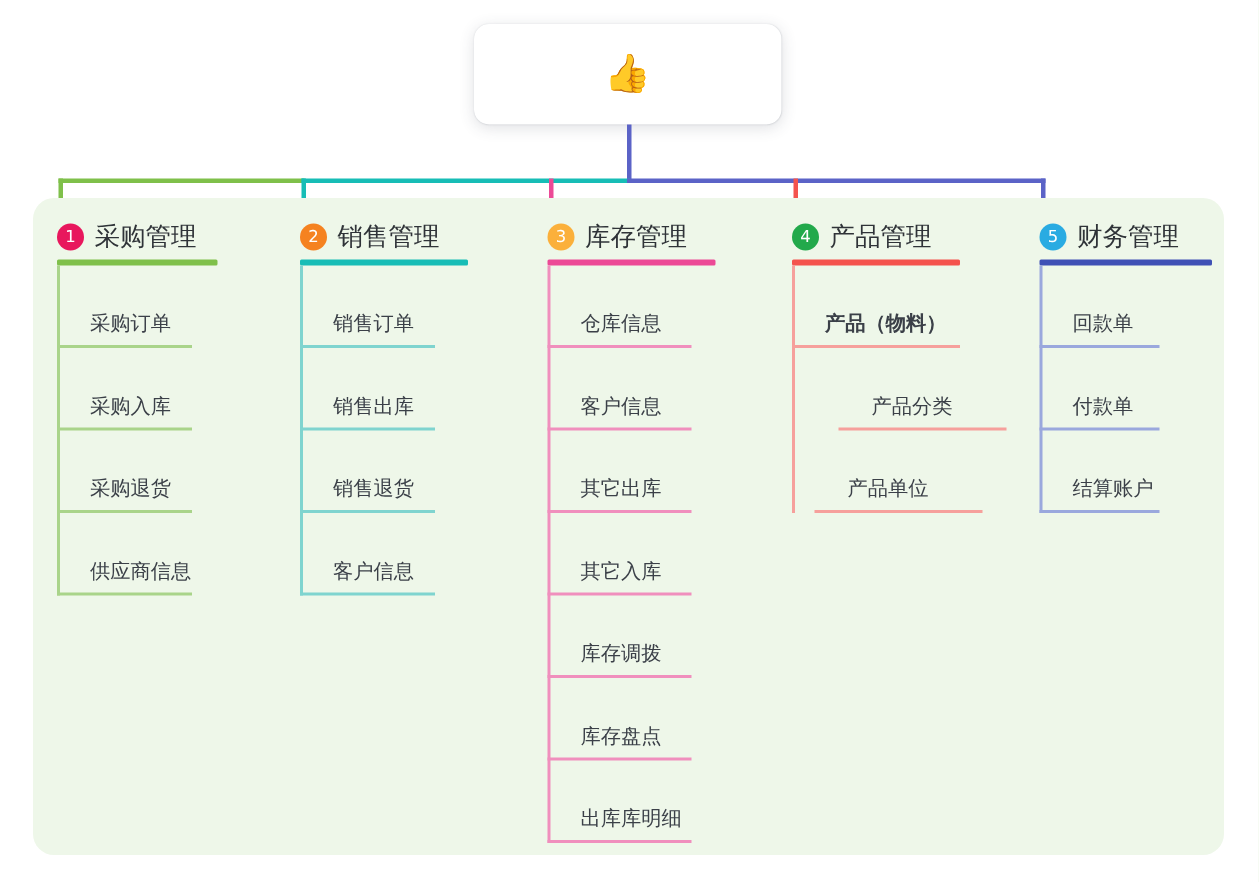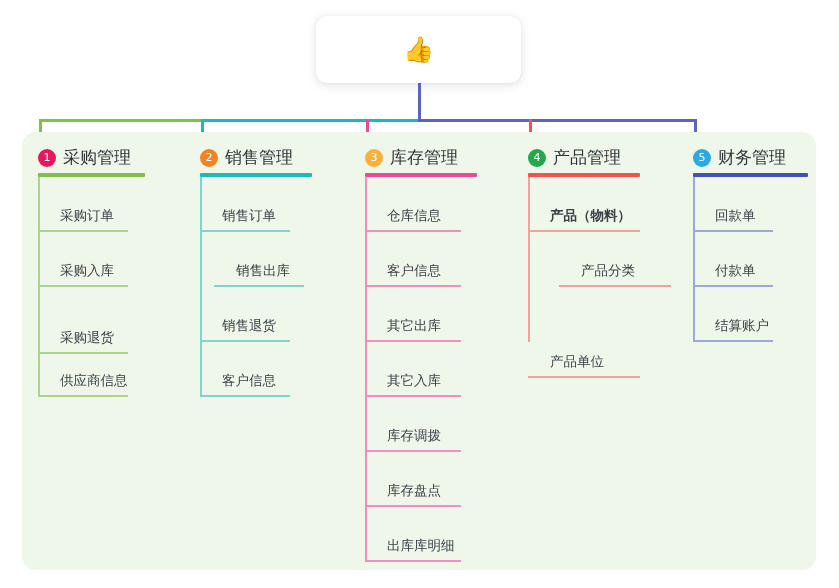--- a/index.html
+++ b/index.html
@@ -91,41 +91,41 @@
           <div class="head-rule" style="top: 41px; left: 0px; width: 107px; background: rgb(127, 192, 74);"></div>
           <div class="spine" style="top: 45px; left: 0px; height: 220px; background: rgb(169, 212, 138);"></div>
           <div class="leaf" style="top: 70px; left: 0px; height: 30px; width: 90px;">
             <span class="leaf-label">采购订单</span>
             <div class="leaf-rule" style="width: 90px; background: rgb(169, 212, 138);"></div>
           </div>
           <div class="leaf" style="top: 125px; left: 0px; height: 30px; width: 90px;">
             <span class="leaf-label">采购入库</span>
             <div class="leaf-rule" style="width: 90px; background: rgb(169, 212, 138);"></div>
           </div>
-          <div class="leaf" style="top: 192px; left: 0px; height: 30px; width: 90px;">
+          <div class="leaf" style="top: 180px; left: 0px; height: 30px; width: 90px;">
             <span class="leaf-label">采购退货</span>
             <div class="leaf-rule" style="width: 90px; background: rgb(169, 212, 138);"></div>
           </div>
           <div class="leaf" style="top: 235px; left: 0px; height: 30px; width: 90px;">
             <span class="leaf-label">供应商信息</span>
             <div class="leaf-rule" style="width: 90px; background: rgb(169, 212, 138);"></div>
           </div>
         </div>
         <div class="col" style="left: 178px;">
           <div class="col-head">
             <span class="badge" style="background: rgb(245, 130, 32);">2</span>
             <span class="col-title">销售管理</span>
           </div>
           <div class="head-rule" style="top: 41px; left: 0px; width: 112px; background: rgb(23, 189, 182);"></div>
           <div class="spine" style="top: 45px; left: 0px; height: 220px; background: rgb(127, 212, 207);"></div>
           <div class="leaf" style="top: 70px; left: 0px; height: 30px; width: 90px;">
             <span class="leaf-label">销售订单</span>
             <div class="leaf-rule" style="width: 90px; background: rgb(127, 212, 207);"></div>
           </div>
-          <div class="leaf" style="top: 125px; left: 14px; height: 30px; width: 90px;">
+          <div class="leaf" style="top: 125px; left: 0px; height: 30px; width: 90px;">
             <span class="leaf-label">销售出库</span>
             <div class="leaf-rule" style="width: 90px; background: rgb(127, 212, 207);"></div>
           </div>
           <div class="leaf" style="top: 180px; left: 0px; height: 30px; width: 90px;">
             <span class="leaf-label">销售退货</span>
             <div class="leaf-rule" style="width: 90px; background: rgb(127, 212, 207);"></div>
           </div>
           <div class="leaf" style="top: 235px; left: 0px; height: 30px; width: 90px; padding-left: 48px;">
             <span class="leaf-label">客户信息</span>
             <div class="leaf-rule" style="width: 90px; background: rgb(127, 212, 207);"></div>
@@ -175,21 +175,21 @@
           <div class="head-rule" style="top: 41px; left: 0px; width: 112px; background: rgb(244, 83, 77);"></div>
           <div class="spine" style="top: 45px; left: 0px; height: 165px; background: rgb(246, 160, 156);"></div>
           <div class="leaf" style="top: 70px; left: 0px; height: 30px; width: 112px; font-weight: bold;">
             <span class="leaf-label">产品（物料）</span>
             <div class="leaf-rule" style="width: 112px; background: rgb(246, 160, 156);"></div>
           </div>
           <div class="leaf" style="top: 125px; left: 0px; height: 30px; width: 112px; margin-left: 31px;">
             <span class="leaf-label">产品分类</span>
             <div class="leaf-rule" style="width: 112px; background: rgb(246, 160, 156);"></div>
           </div>
-          <div class="leaf" style="top: 180px; left: 0px; height: 30px; width: 112px; margin-top: 36px;">
+          <div class="leaf" style="top: 180px; left: 15px; height: 30px; width: 112px;">
             <span class="leaf-label">产品单位</span>
             <div class="leaf-rule" style="width: 112px; background: rgb(246, 160, 156);"></div>
           </div>
         </div>
         <div class="col" style="left: 671px;">
           <div class="col-head">
             <span class="badge" style="background: rgb(41, 171, 226);">5</span>
             <span class="col-title">财务管理</span>
           </div>
           <div class="head-rule" style="top: 41px; left: 0px; width: 115px; background: rgb(63, 81, 181);"></div>

